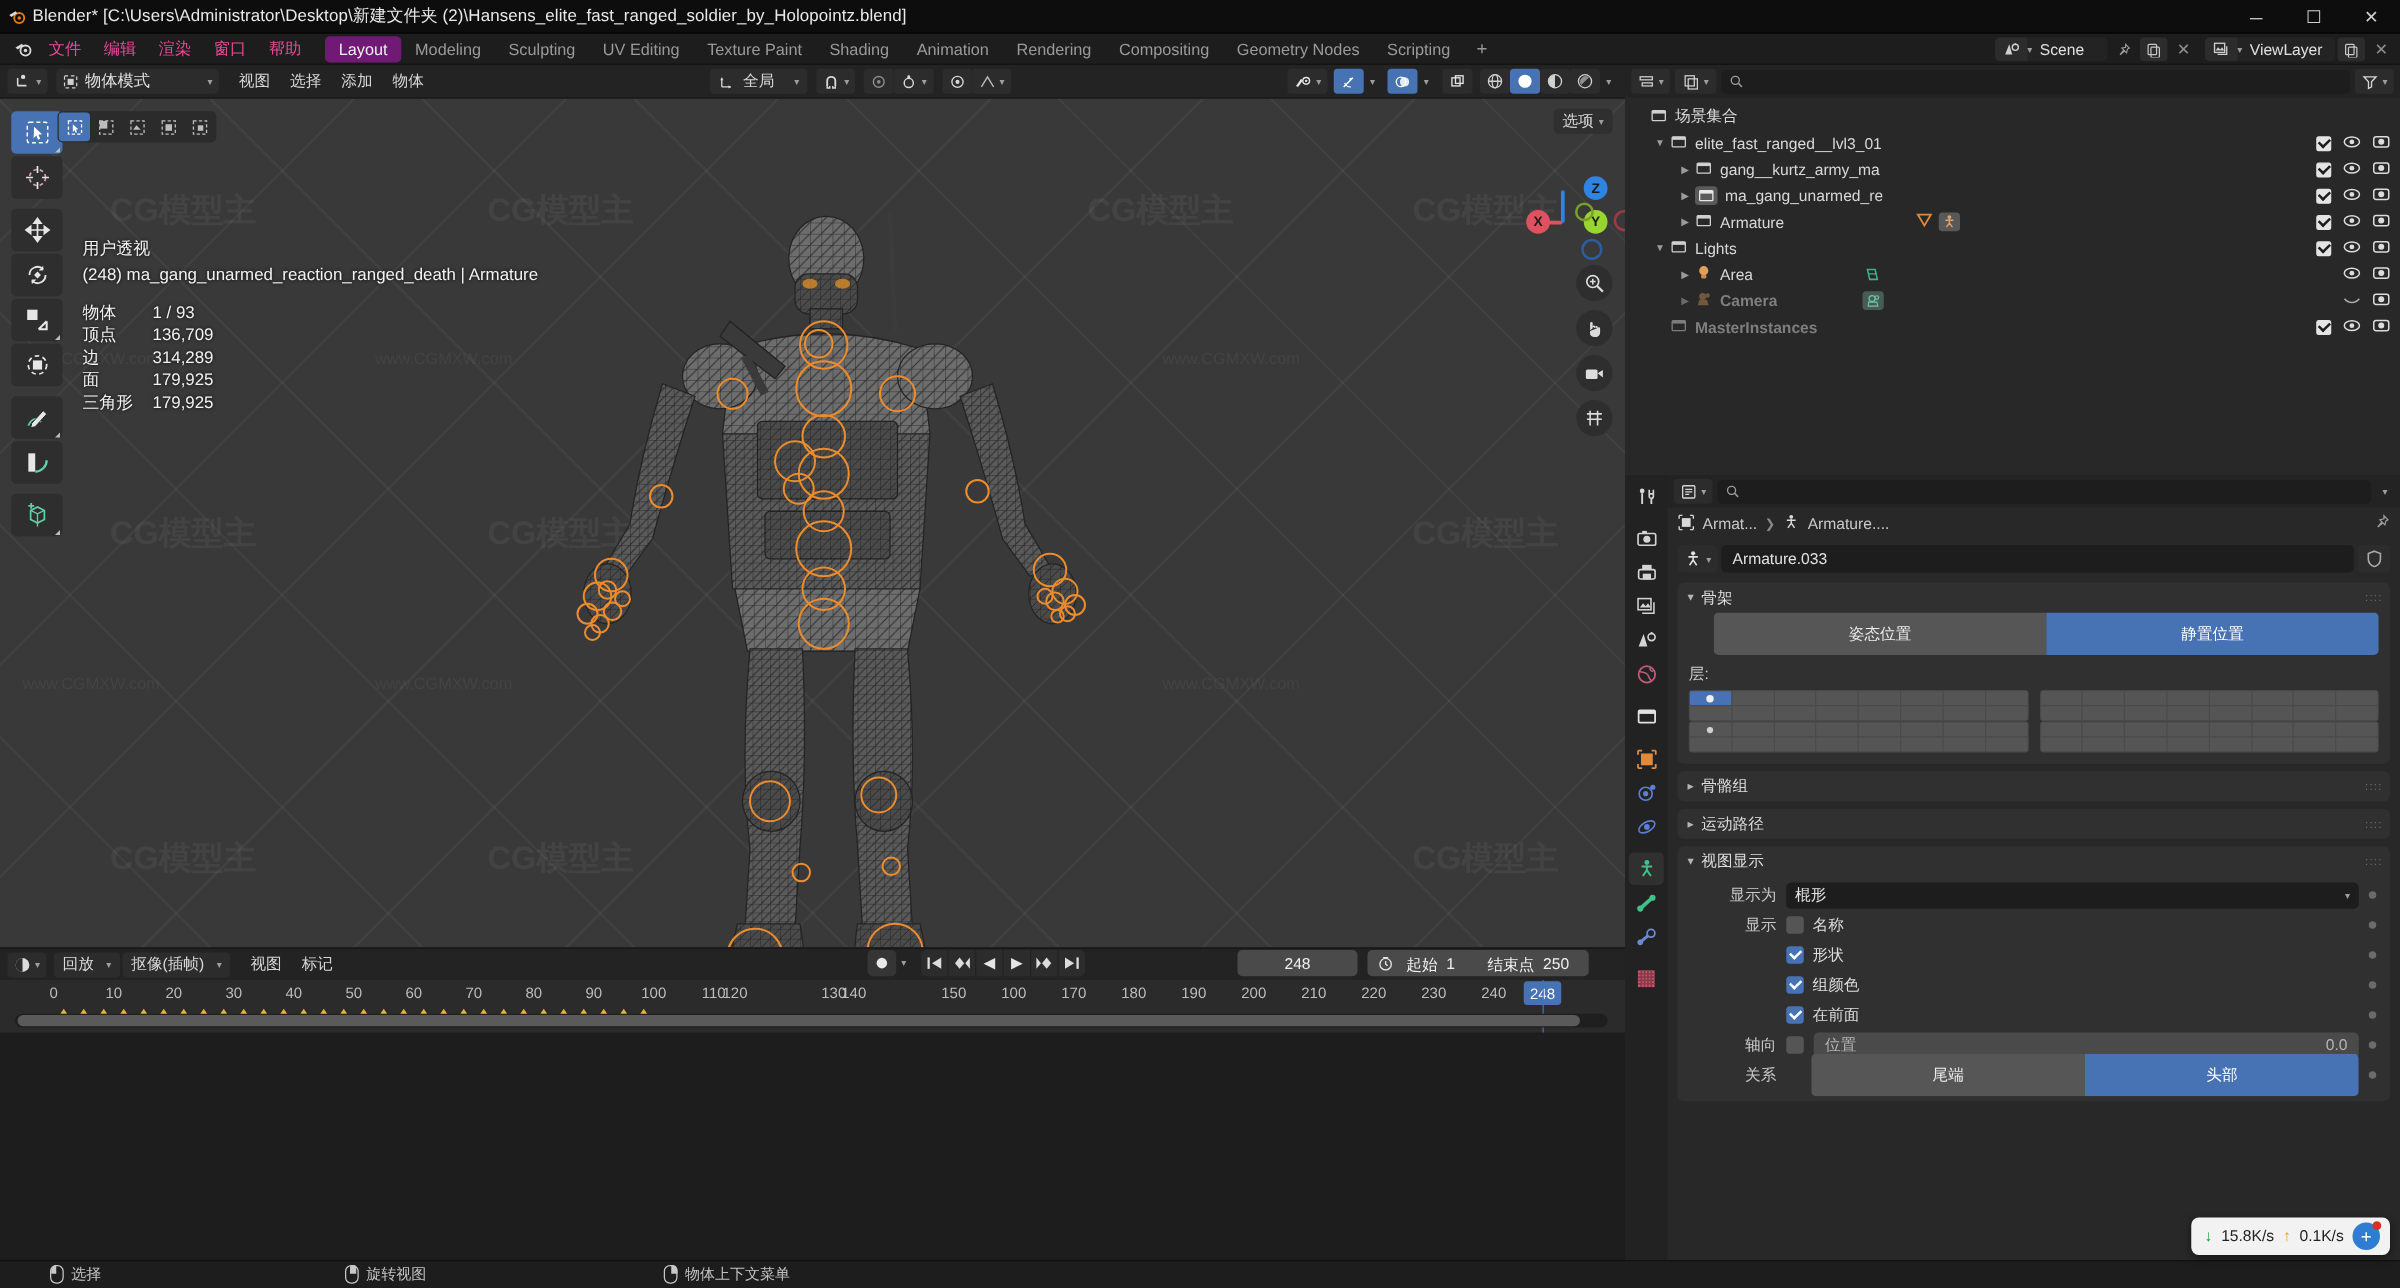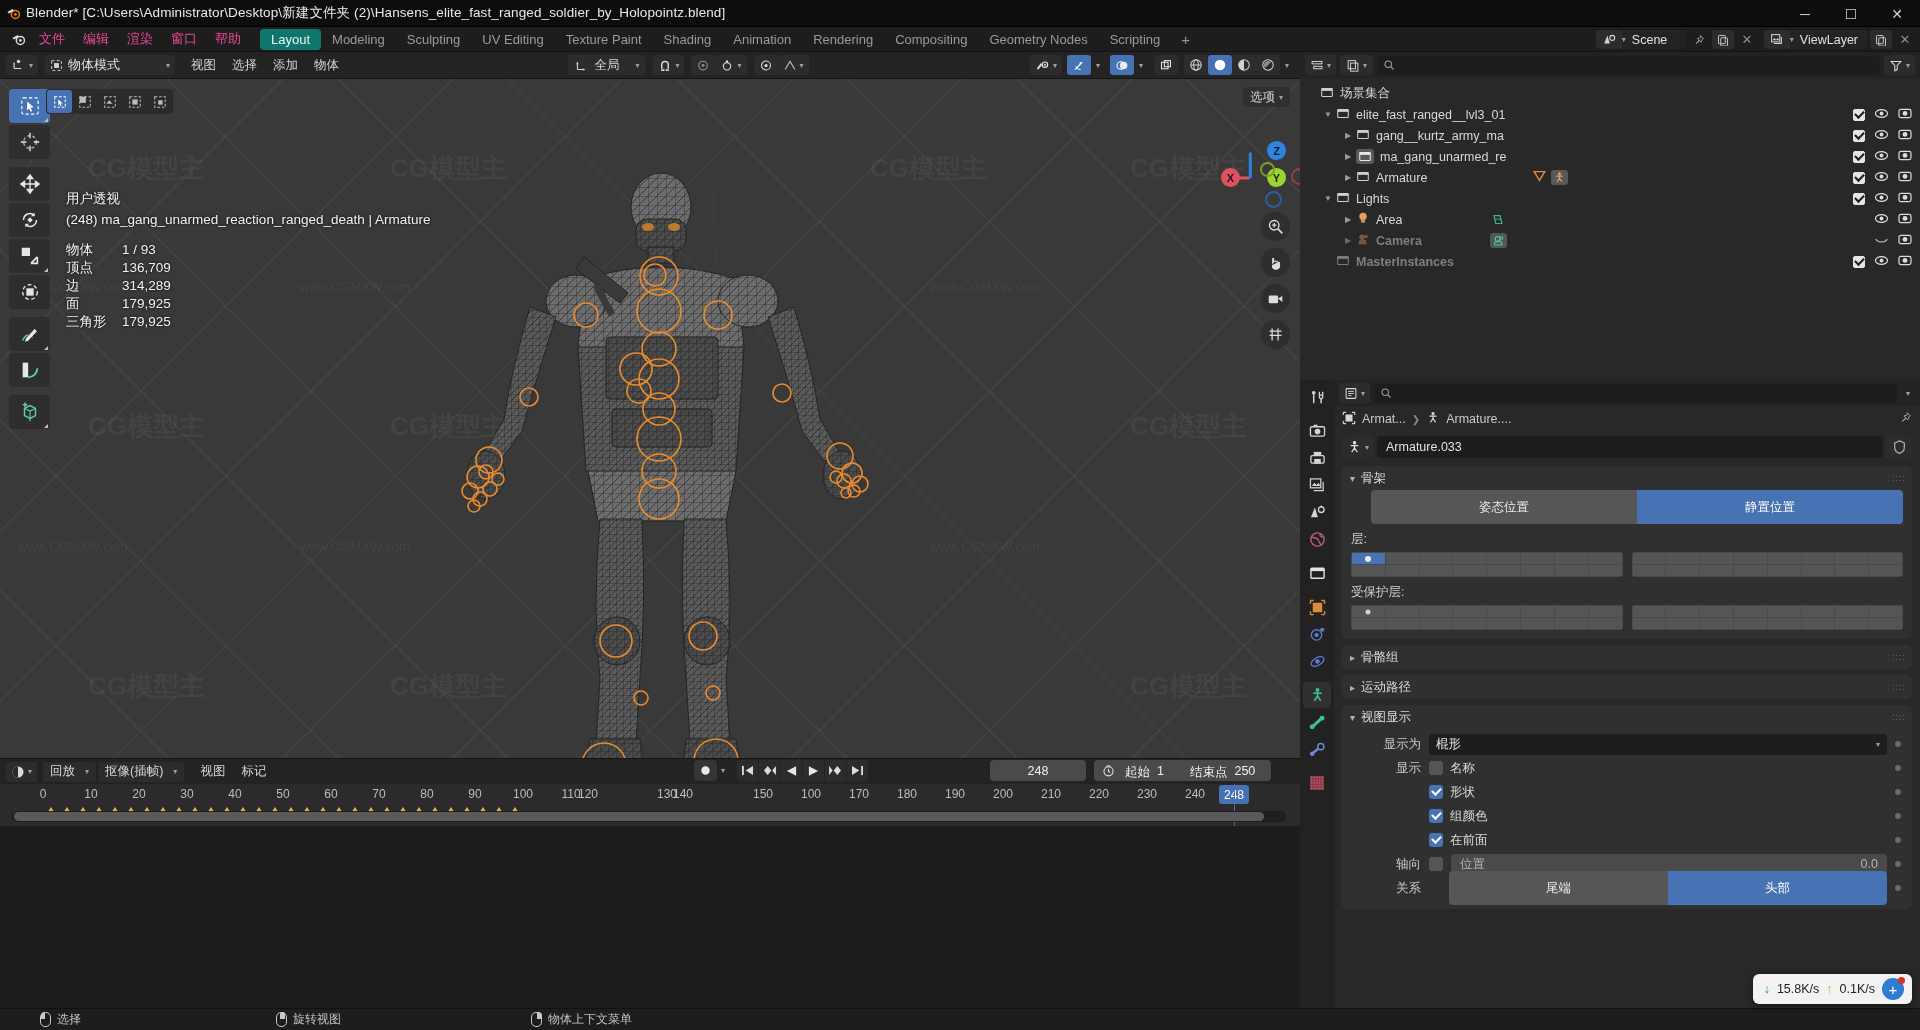--- a/index.html
+++ b/index.html
@@ -21,21 +21,21 @@
   .winbtns div{width:46px;height:27px;display:flex;align-items:center;justify-content:center;
                color:#cfcfcf;font-size:14px;}
 
   
   .topbar{height:25px;background:#1d1d1d;display:flex;align-items:center;
           border-bottom:1px solid #131313;position:relative;padding-left:6px;}
   .bicon{width:24px;display:flex;align-items:center;justify-content:center;}
   .menu{padding:2px 9px;font-size:13px;color:#ec4899;border-radius:3px;white-space:nowrap;}
   .wstabs{display:flex;align-items:center;margin-left:10px;}
   .wstab{padding:3px 11px;font-size:13px;color:#9a9a9a;border-radius:4px;white-space:nowrap;}
-  .wstab.active{background:#0f766e;color:#f0f0f0;}
+  .wstab.active{background:#701a75;color:#f0f0f0;}
   .wsplus{padding:2px 10px;color:#9a9a9a;font-size:15px;}
   .topright{position:absolute;right:4px;top:0;height:25px;display:flex;align-items:center;gap:2px;}
   .idblock{display:flex;align-items:center;background:#232323;border-radius:4px;height:19px;}
   .idicon{width:26px;height:19px;display:flex;align-items:center;justify-content:center;
           background:#2c2c2c;border-radius:4px 0 0 4px;}
   .idname{padding:0 10px 0 6px;font-size:12.5px;color:#e0e0e0;min-width:60px;}
   .smallbtn{width:22px;height:19px;display:flex;align-items:center;justify-content:center;
             color:#b8b8b8;background:#2c2c2c;border-radius:3px;}
   .smallbtn.flat{background:transparent;color:#8d8d8d;}
 
@@ -1319,21 +1319,20 @@
               <i></i>
                 <i></i>
                 <i></i>
                 <i></i>
                 <i></i>
                 <i></i>
                 <i></i>
                 <i></i>
             </div>
           </div>
-          <div class="lbl">受保护层:</div>
           <div class="layergrid">
             <div class="lg">
               <i class="dot"></i>
                 <i></i>
                 <i></i>
                 <i></i>
                 <i></i>
                 <i></i>
                 <i></i>
                 <i></i>

